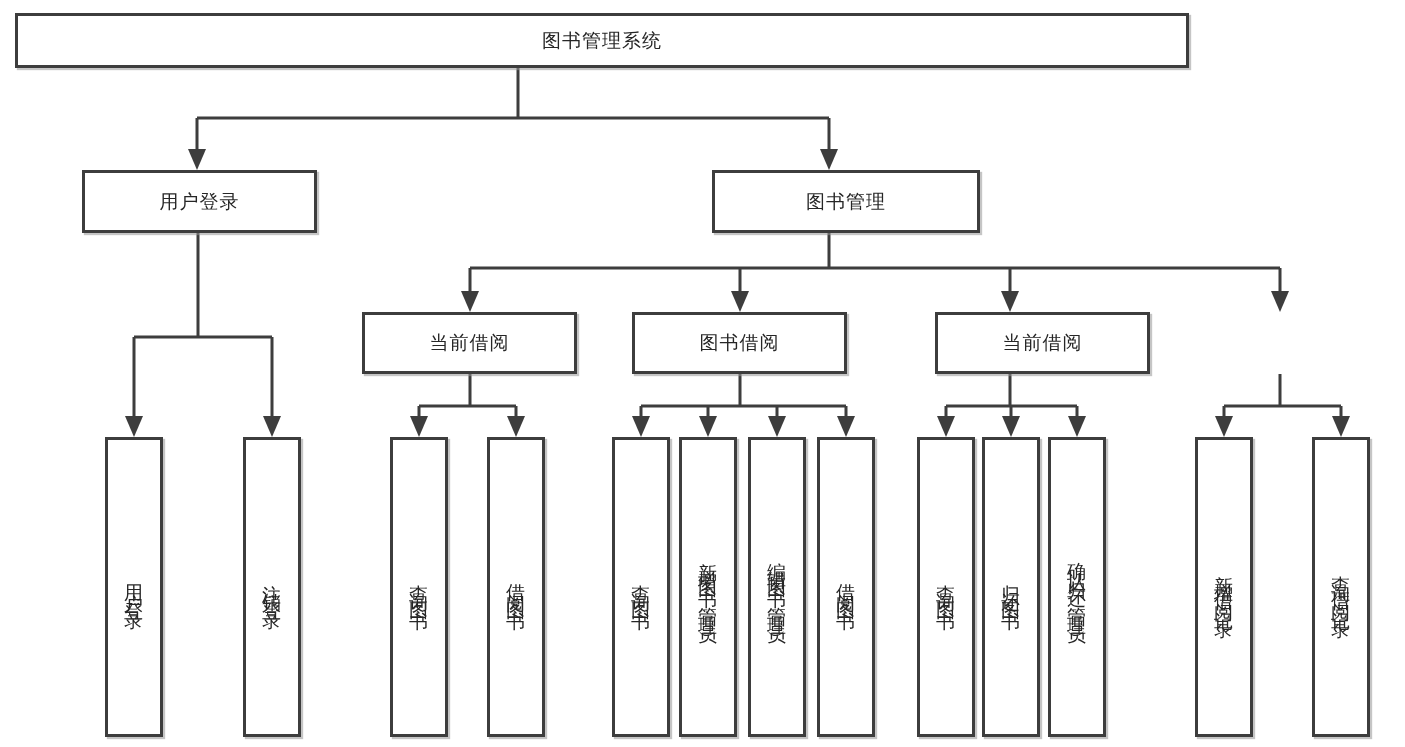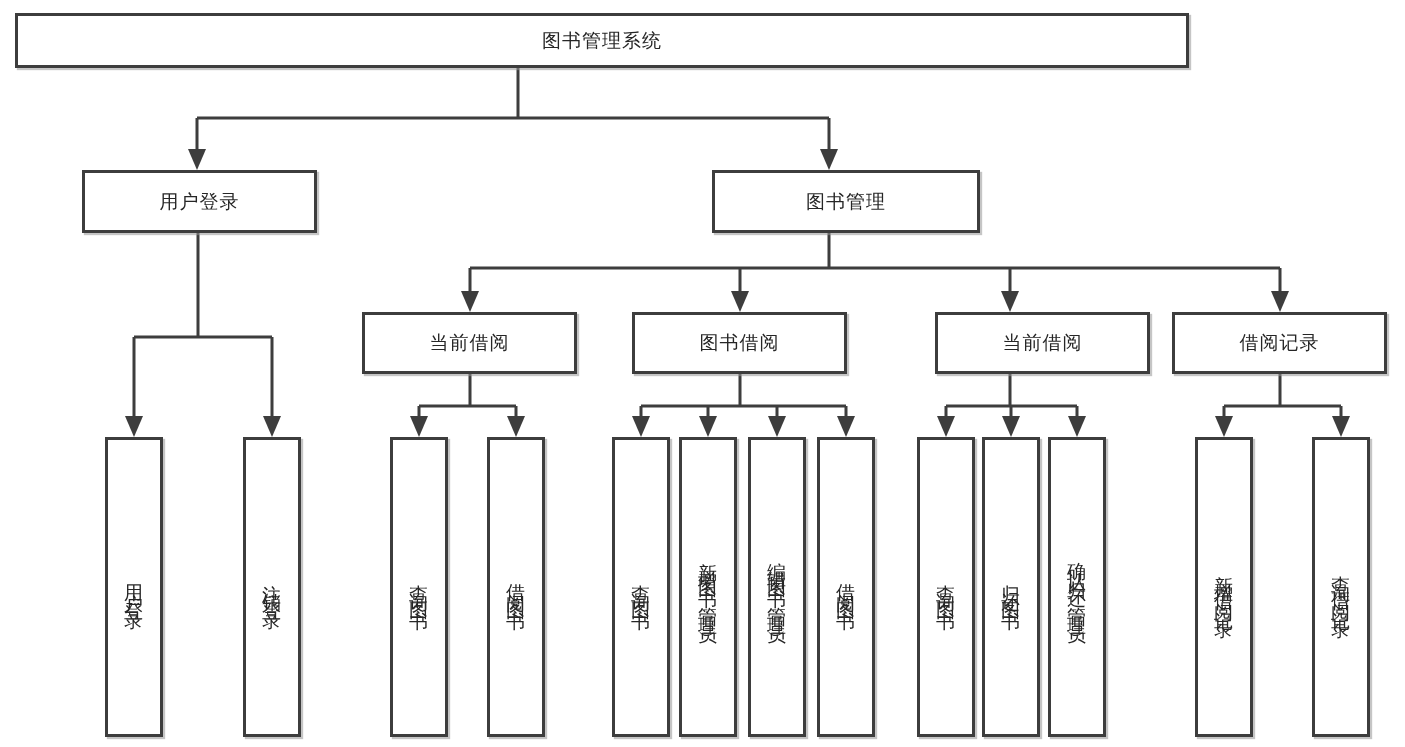--- a/index.html
+++ b/index.html
@@ -91,21 +91,20 @@
   </svg>
 
   <div class="node" style="left:15px; top:13px; width:1174px; height:55px;">图书管理系统</div>
 
   <div class="node" style="left:82px; top:170px; width:235px; height:63px;">用户登录</div>
   <div class="node" style="left:712px; top:170px; width:268px; height:63px;">图书管理</div>
 
   <div class="node" style="left:362px; top:312px; width:215px; height:62px;">当前借阅</div>
   <div class="node" style="left:632px; top:312px; width:215px; height:62px;">图书借阅</div>
   <div class="node" style="left:902px; top:312px; width:215px; height:62px;margin-left:33px;">当前借阅</div>
-  <div class="node" style="left:1172px; top:312px; width:215px; height:62px;">借阅记录</div>
 
   <div class="node vnode" style="left:105px; top:437px; width:58px; height:300px;">用户登录</div>
   <div class="node vnode" style="left:243px; top:437px; width:58px; height:300px;">注销登录</div>
 
   <div class="node vnode" style="left:390px; top:437px; width:58px; height:300px;">查询图书</div>
   <div class="node vnode" style="left:487px; top:437px; width:58px; height:300px;">借阅图书</div>
 
   <div class="node vnode" style="left:612px; top:437px; width:58px; height:300px;">查询图书</div>
   <div class="node vnode" style="left:679px; top:437px; width:58px; height:300px;">新增图书（管理员）</div>
   <div class="node vnode" style="left:748px; top:437px; width:58px; height:300px;">编辑图书（管理员）</div>

